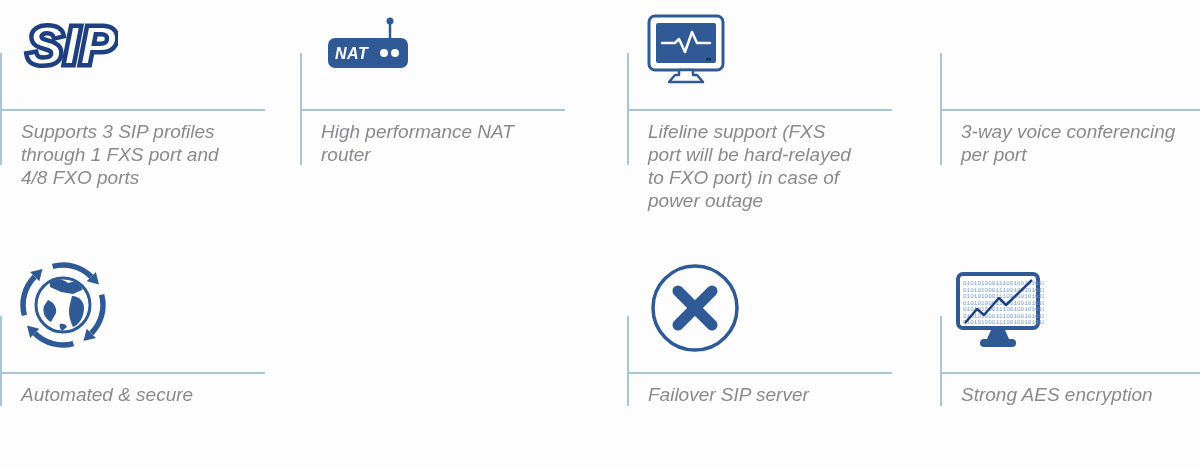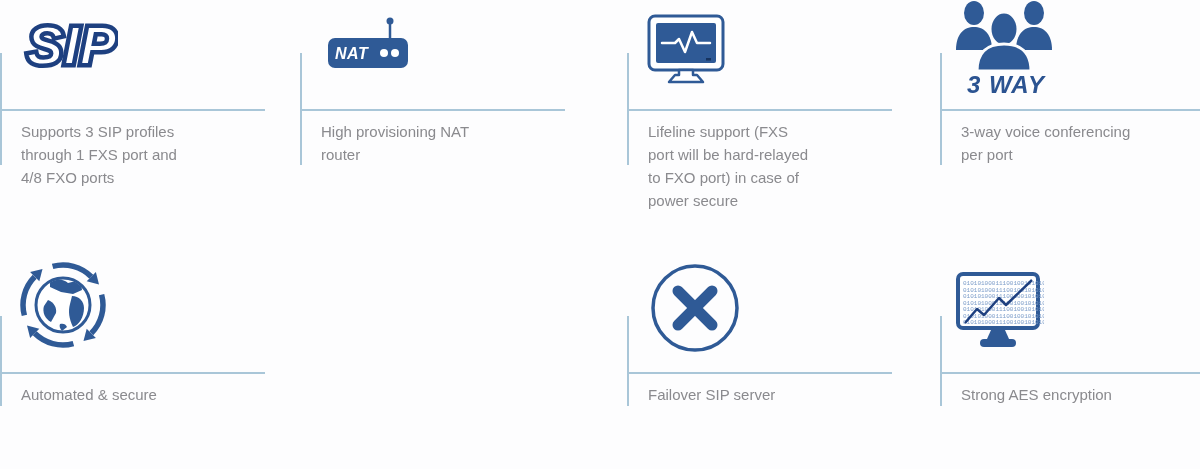--- a/index.html
+++ b/index.html
@@ -26,24 +26,25 @@
     position: absolute; left: 0; width: 2px; height: 112px;
     top: calc(var(--hy) - 56px); background: #a9c6d8;
   }
   .icon-holder { position: absolute; }
   .desc {
     position: absolute;
     top: calc(var(--hy) + 11px);
     left: 21px;
     width: 242px;
     margin: 0;
-    font-size: 15px;
+    font-size: 19px;
     line-height: 23px;
     color: #8a8a8e;
     white-space: pre-line;
+    font-style: italic;
   }
   
   .sip-outer {
     font-family: "Liberation Sans", sans-serif;
     font-style: italic; font-weight: 900; font-size: 54px;
     letter-spacing: 1px;
     fill: #ffffff; stroke: #1e4080; stroke-width: 7px; paint-order: stroke;
   }
   .sip-inner {
     font-family: "Liberation Sans", sans-serif;
@@ -91,56 +92,43 @@
         <line x1="64" y1="5" x2="64" y2="24" stroke="#2f5a96" stroke-width="2.5"></line>
         <circle cx="64" cy="5" r="3.5" fill="#2f5a96"></circle>
         <rect x="2" y="22" width="80" height="30" rx="7" fill="#2f5a96"></rect>
         <text class="nat-label" x="9" y="43">NAT</text>
         <circle cx="58" cy="37" r="4" fill="#ffffff"></circle>
         <circle cx="69" cy="37" r="4" fill="#ffffff"></circle>
       </svg>
     </div>
     <div class="vline"></div>
     <div class="hline"></div>
-    <p class="desc">High provisioning NAT
+    <p class="desc">High performance NAT
 router</p>
   </section>
 
   <section class="cell row1 col3">
     <div class="icon-holder" style="left:20px; top:14px;">
       <svg width="80" height="78" viewBox="0 0 80 78">
         <rect x="2" y="2" width="74" height="54" rx="6" fill="#ffffff" stroke="#2f5a96" stroke-width="3"></rect>
         <rect x="9" y="9" width="60" height="40" rx="2" fill="#2f5a96"></rect>
         <polyline points="15,29 28,29 32,25 38,38 45,18 50,29 63,29" fill="none" stroke="#ffffff" stroke-width="2.5" stroke-linejoin="round" stroke-linecap="round"></polyline>
         <rect x="59" y="44" width="5" height="2.5" fill="#16335f"></rect>
         <path d="M32 56 h14 v5 h4 l6 7 H22 l6 -7 h4 z" fill="#ffffff" stroke="#2f5a96" stroke-width="2.5" stroke-linejoin="round"></path>
       </svg>
     </div>
     <div class="vline"></div>
     <div class="hline"></div>
     <p class="desc">Lifeline support (FXS
 port will be hard-relayed
 to FXO port) in case of
-power secure</p>
+power outage</p>
   </section>
 
   <section class="cell row1 col4">
-    <div class="icon-holder" style="left:12px; top:0;">
-      <svg width="104" height="96" viewBox="0 0 104 96">
-        <g>
-          <ellipse cx="22" cy="13" rx="10" ry="12" fill="#2f5a96"></ellipse>
-          <path d="M4 50 C4 34 12 27 22 27 C32 27 40 34 40 50 Z" fill="#2f5a96"></path>
-          <ellipse cx="82" cy="13" rx="10" ry="12" fill="#2f5a96"></ellipse>
-          <path d="M64 50 C64 34 72 27 82 27 C92 27 100 34 100 50 Z" fill="#2f5a96"></path>
-          <ellipse cx="52" cy="29" rx="14" ry="17" fill="#2f5a96" stroke="#fdfdfe" stroke-width="3"></ellipse>
-          <path d="M25 71 C25 52 36 44 52 44 C68 44 79 52 79 71 Z" fill="#2f5a96" stroke="#fdfdfe" stroke-width="3"></path>
-        </g>
-        <text class="threeway-label" x="15" y="93">3 WAY</text>
-      </svg>
-    </div>
     <div class="vline"></div>
     <div class="hline"></div>
     <p class="desc">3-way voice conferencing
 per port</p>
   </section>
 
   <section class="cell row2 col1">
     <div class="icon-holder" style="left:16px; top:18px;">
       <svg width="95" height="95" viewBox="0 0 95 95">
         <defs>

